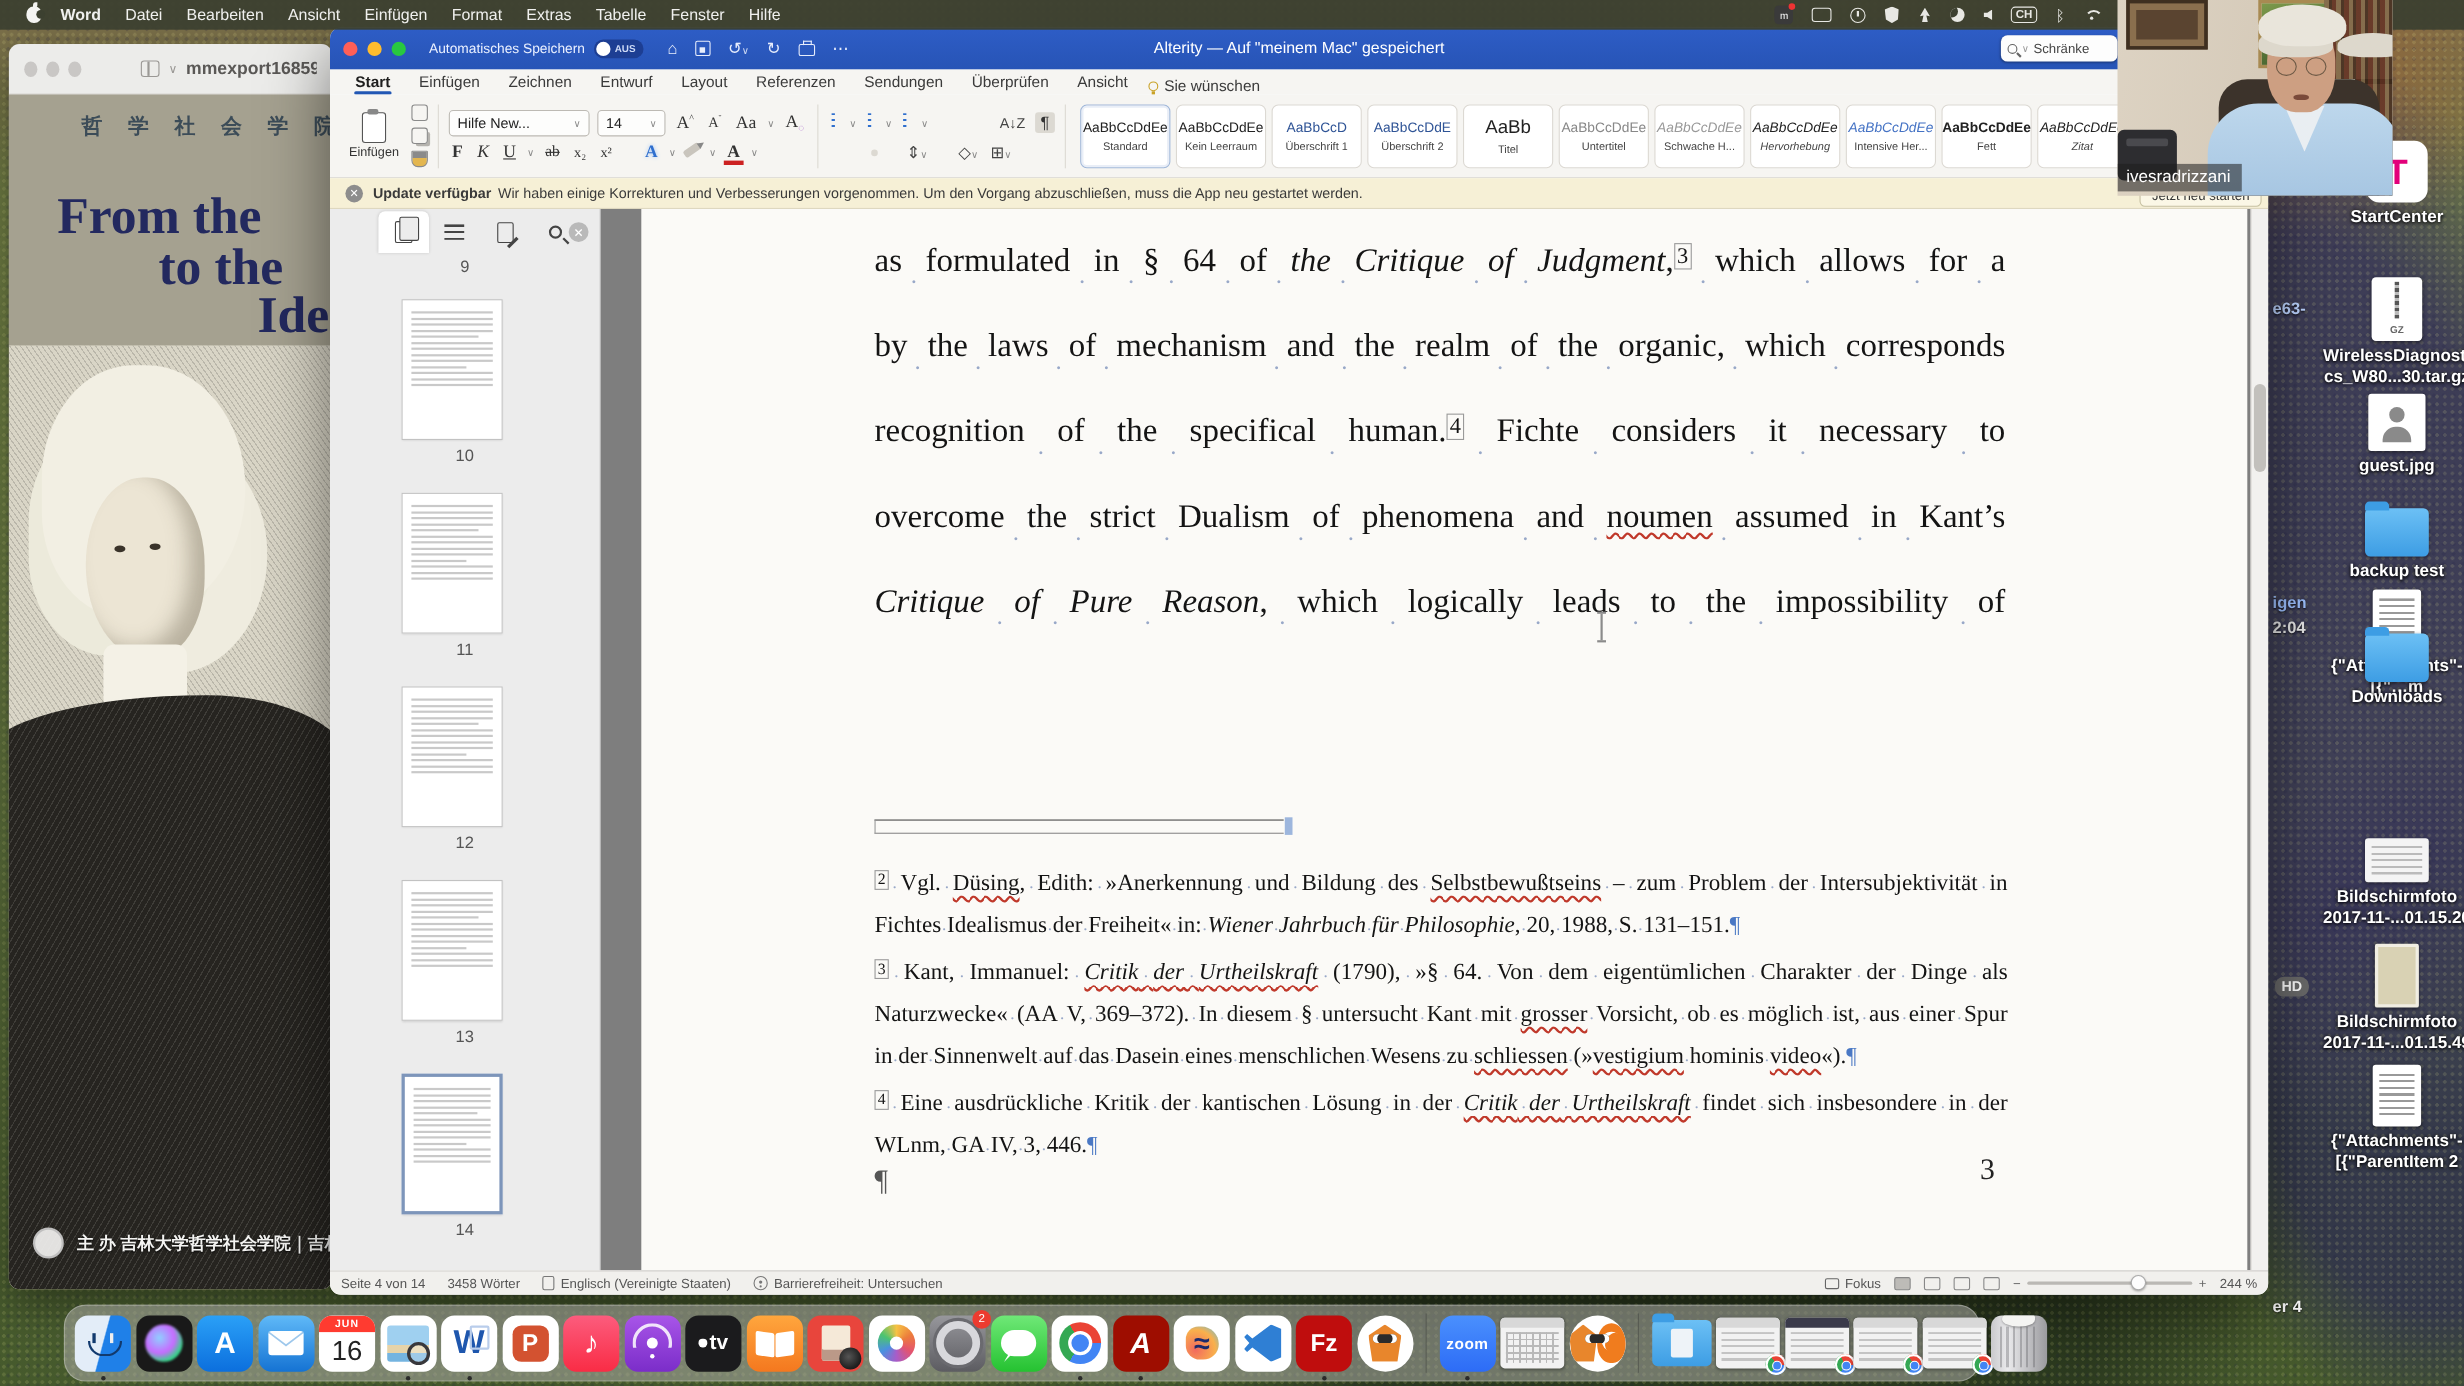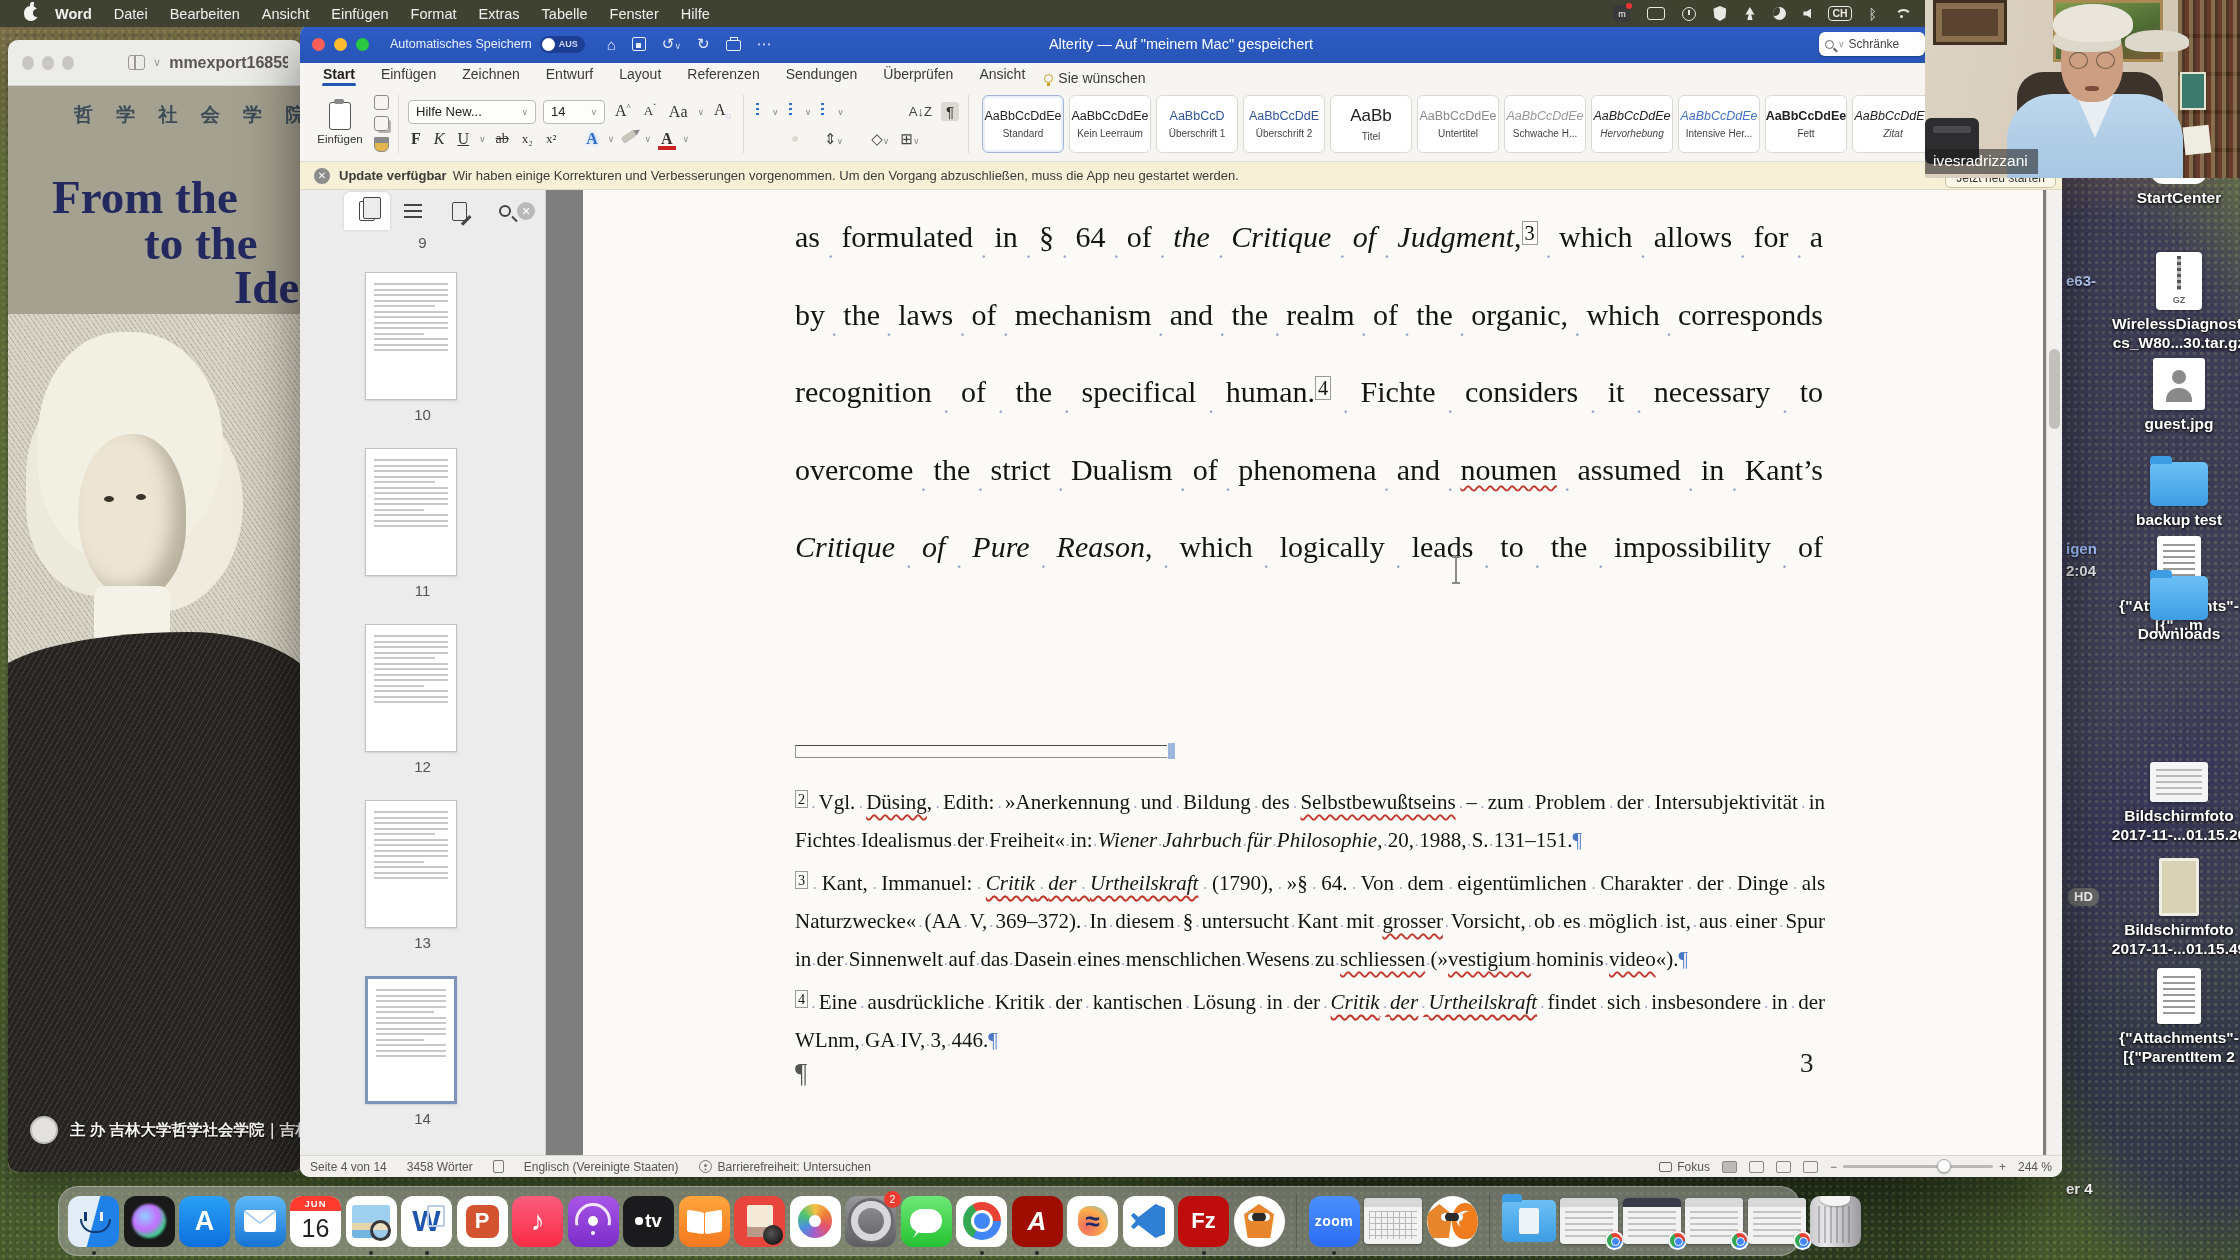--- a/index.html
+++ b/index.html
@@ -198,21 +198,21 @@
   .st-acc:after{content:"";position:absolute;left:4px;top:2.5px;width:3px;height:3px;border-radius:50%;background:#777;box-shadow:0 4px 0 -0.5px #777}
   .st-right{margin-left:auto;display:flex;align-items:center;gap:12px}
   .fok{width:13px;height:10px;border:1.5px solid #666;border-radius:2px}
   .viewbtn{width:15px;height:12px;border:1.4px solid #888;border-radius:2px}
   .viewbtn.on{background:#bdbbb7}
   .zslider{display:flex;align-items:center;gap:6px;color:#666}
   .ztrack{width:150px;height:3px;background:#bab8b4;border-radius:2px;position:relative}
   .zknob{position:absolute;left:63%;top:-6px;width:14px;height:14px;border-radius:50%;background:#fdfdfd;border:1px solid #aaa;box-shadow:0 1px 2px rgba(0,0,0,.3)}
 
   
-  .video{position:absolute;left:1925px;top:0;width:315px;height:178px;z-index:60;overflow:hidden;background:linear-gradient(100deg,#ddd3c3,#cfc3b1)}
+  .video{position:absolute;left:1925px;top:0;width:250px;height:178px;z-index:60;overflow:hidden;background:linear-gradient(100deg,#ddd3c3,#cfc3b1)}
   .vp1{position:absolute;left:8px;top:0;width:74px;height:45px;background:#5a4430;border:3px solid #3e2f20;box-shadow:inset 0 0 0 6px #8a6f4e}
   .vp2{position:absolute;left:128px;top:0;width:110px;height:62px;background:linear-gradient(160deg,#7d9a4c,#4c6a33 60%,#7c5b35);border:3px solid #a88a52}
   .vshelf{position:absolute;right:0;top:0;width:62px;height:178px;background:repeating-linear-gradient(180deg,#4c3a2b 0 34px,#2e2318 34px 38px);}
   .vshelf:before{content:"";position:absolute;inset:0;background:repeating-linear-gradient(90deg,rgba(190,160,110,.5) 0 4px,rgba(80,50,30,.4) 4px 7px,rgba(140,60,40,.45) 7px 11px)}
   .vposter{position:absolute;right:34px;top:72px;width:26px;height:38px;background:#3d7a6e;border:2px solid #e8e2d2}
   .vcard{position:absolute;right:30px;top:126px;width:26px;height:28px;background:#efece2;transform:rotate(-6deg)}
   .vprinter{position:absolute;left:0;top:118px;width:54px;height:46px;background:#2d2d30;border-radius:6px}
   .vprinter:before{content:"";position:absolute;left:8px;top:8px;right:8px;height:7px;background:#4a4a4e;border-radius:2px}
   .vchair{position:absolute;left:92px;top:72px;width:146px;height:106px;background:#3c332b;border-radius:26px 26px 0 0}
   .vshirt{position:absolute;left:82px;top:94px;width:176px;height:84px;background:linear-gradient(180deg,#bdd7ec,#a7c6e2);border-radius:46px 46px 0 0}
@@ -731,21 +731,21 @@
         </div>
         <div class="vscroll">
           <div class="vthumb"></div>
         </div>
       </div>
     </div>
 
     <div class="wstatus">
       <span>Seite 4 von 14</span>
       <span>3458 Wörter</span>
-      <span style="display:flex;align-items:center;gap:20px">
+      <span style="display:flex;align-items:center;gap:6px">
           <span class="st-ic"></span>
           <span>Englisch (Vereinigte Staaten)</span>
         </span>
       <span style="display:flex;align-items:center;gap:6px">
           <span class="st-acc"></span>
           <span>Barrierefreiheit: Untersuchen</span>
         </span>
       <span class="st-right">
         <span style="display:flex;align-items:center;gap:5px">
             <span class="fok"></span>

